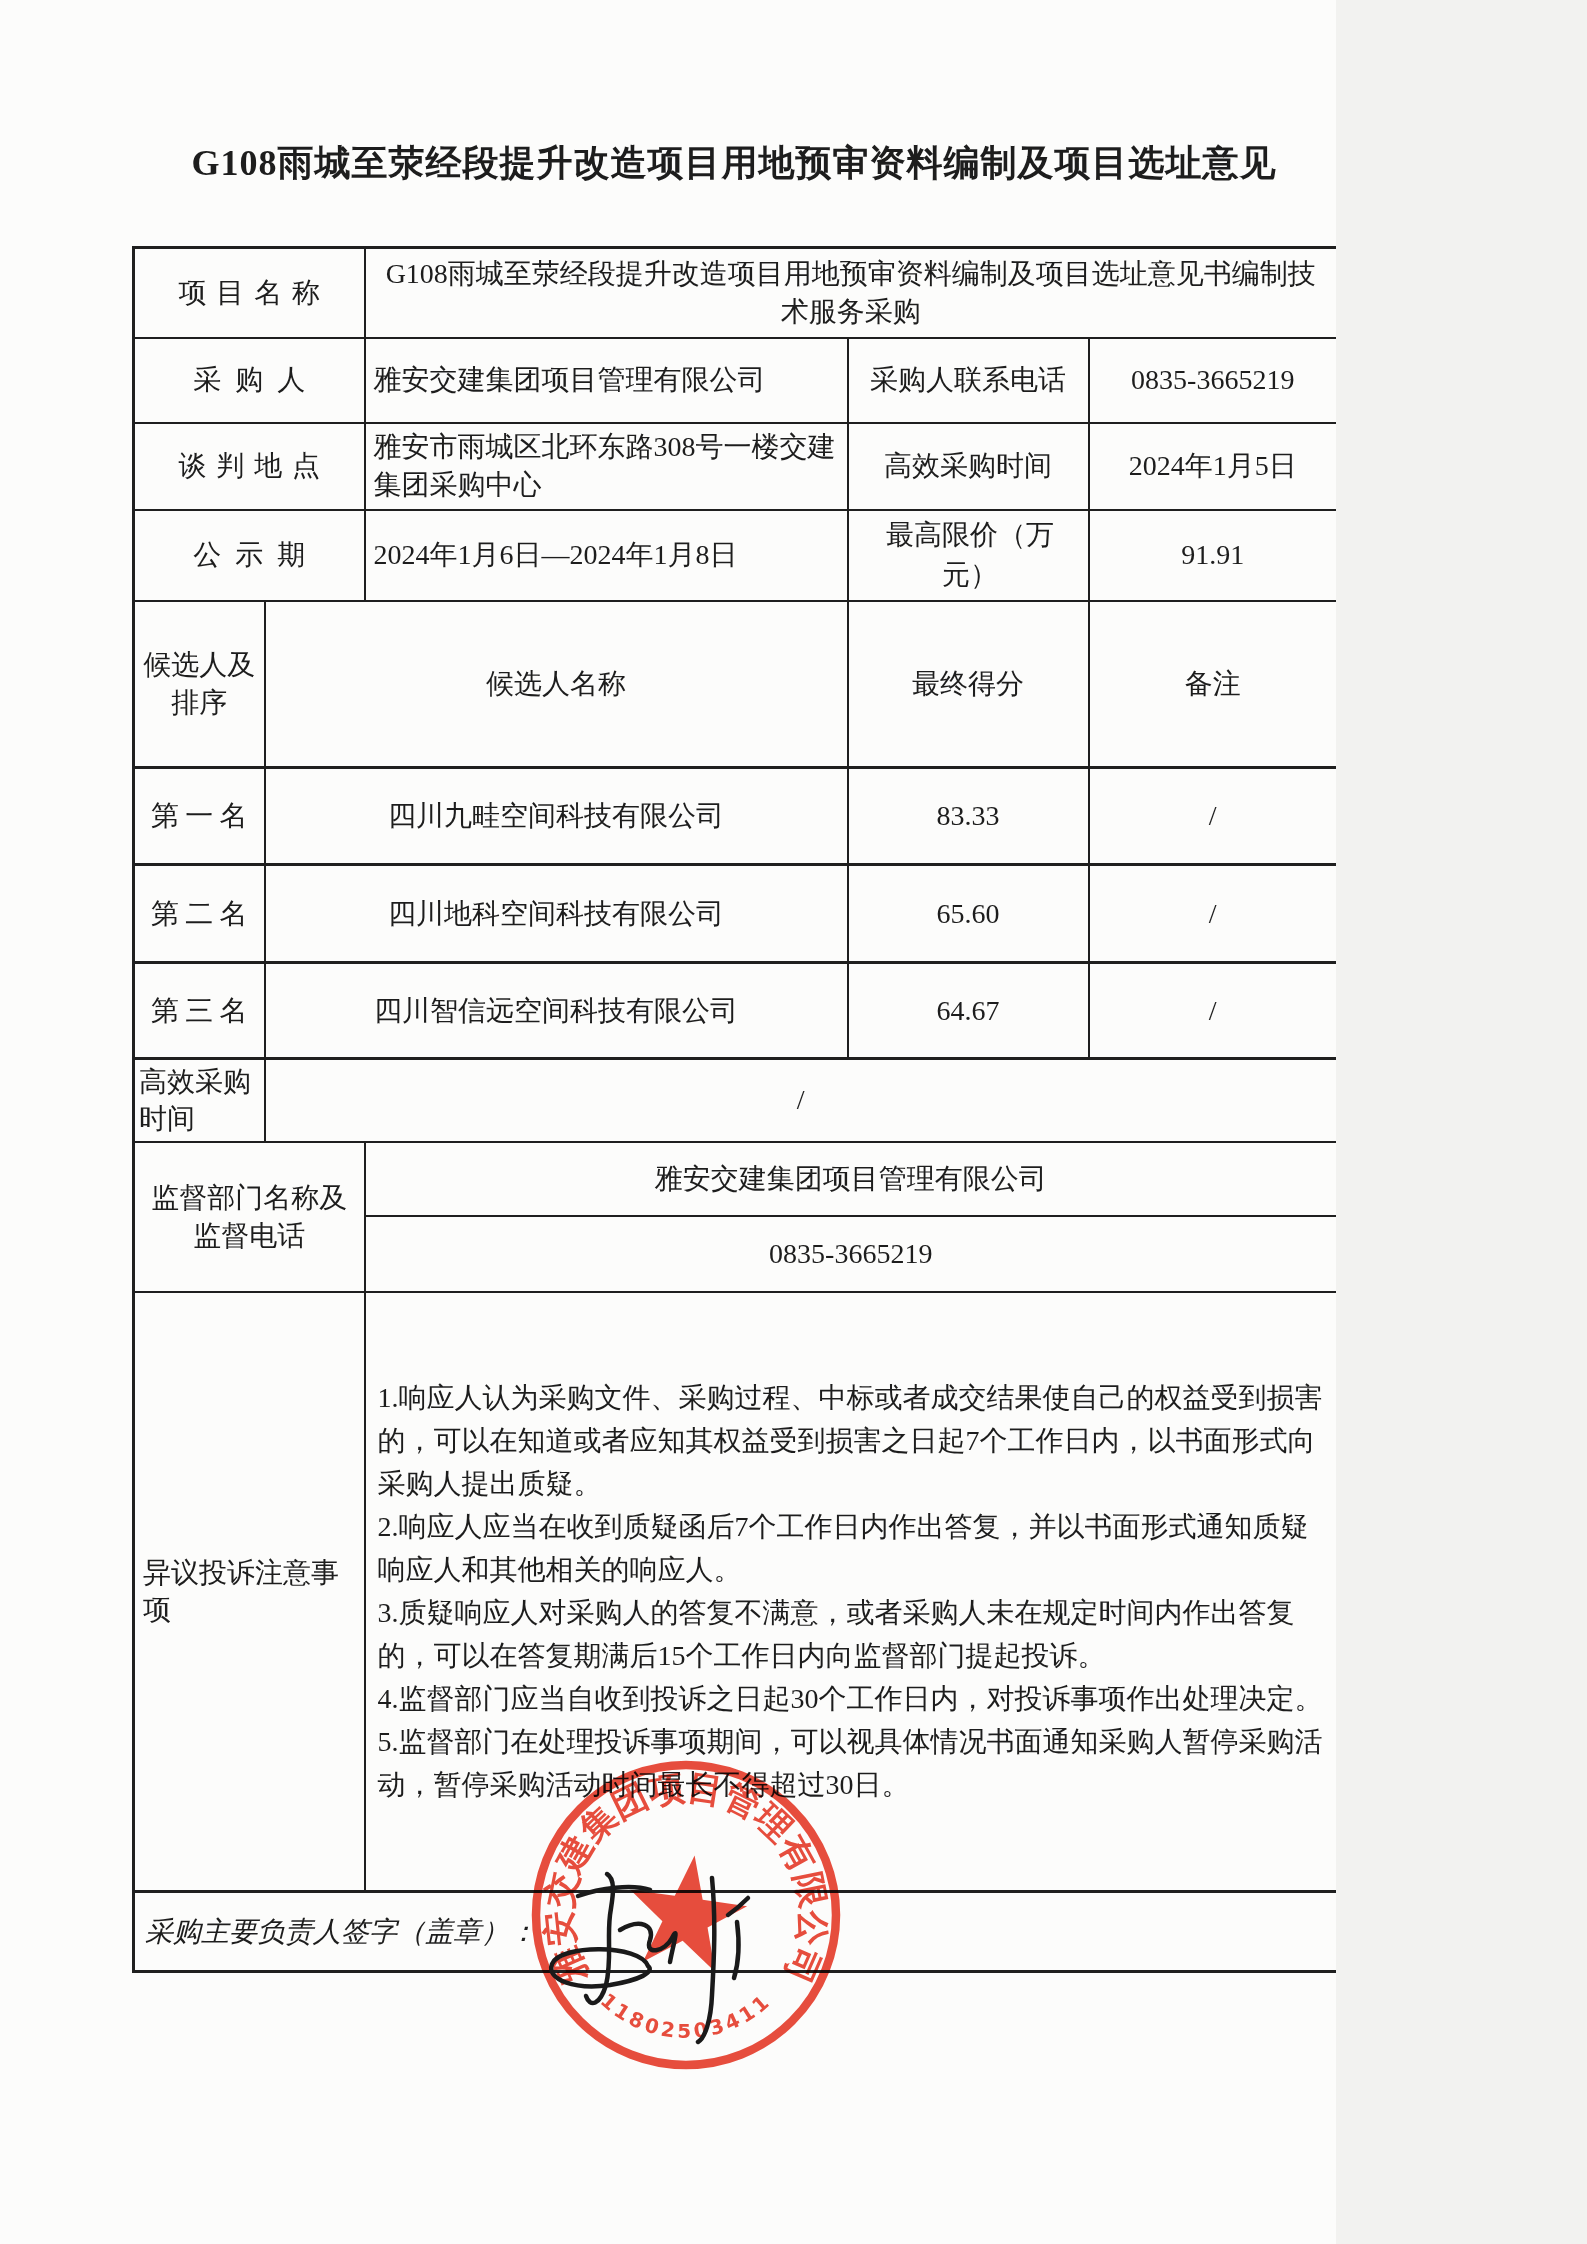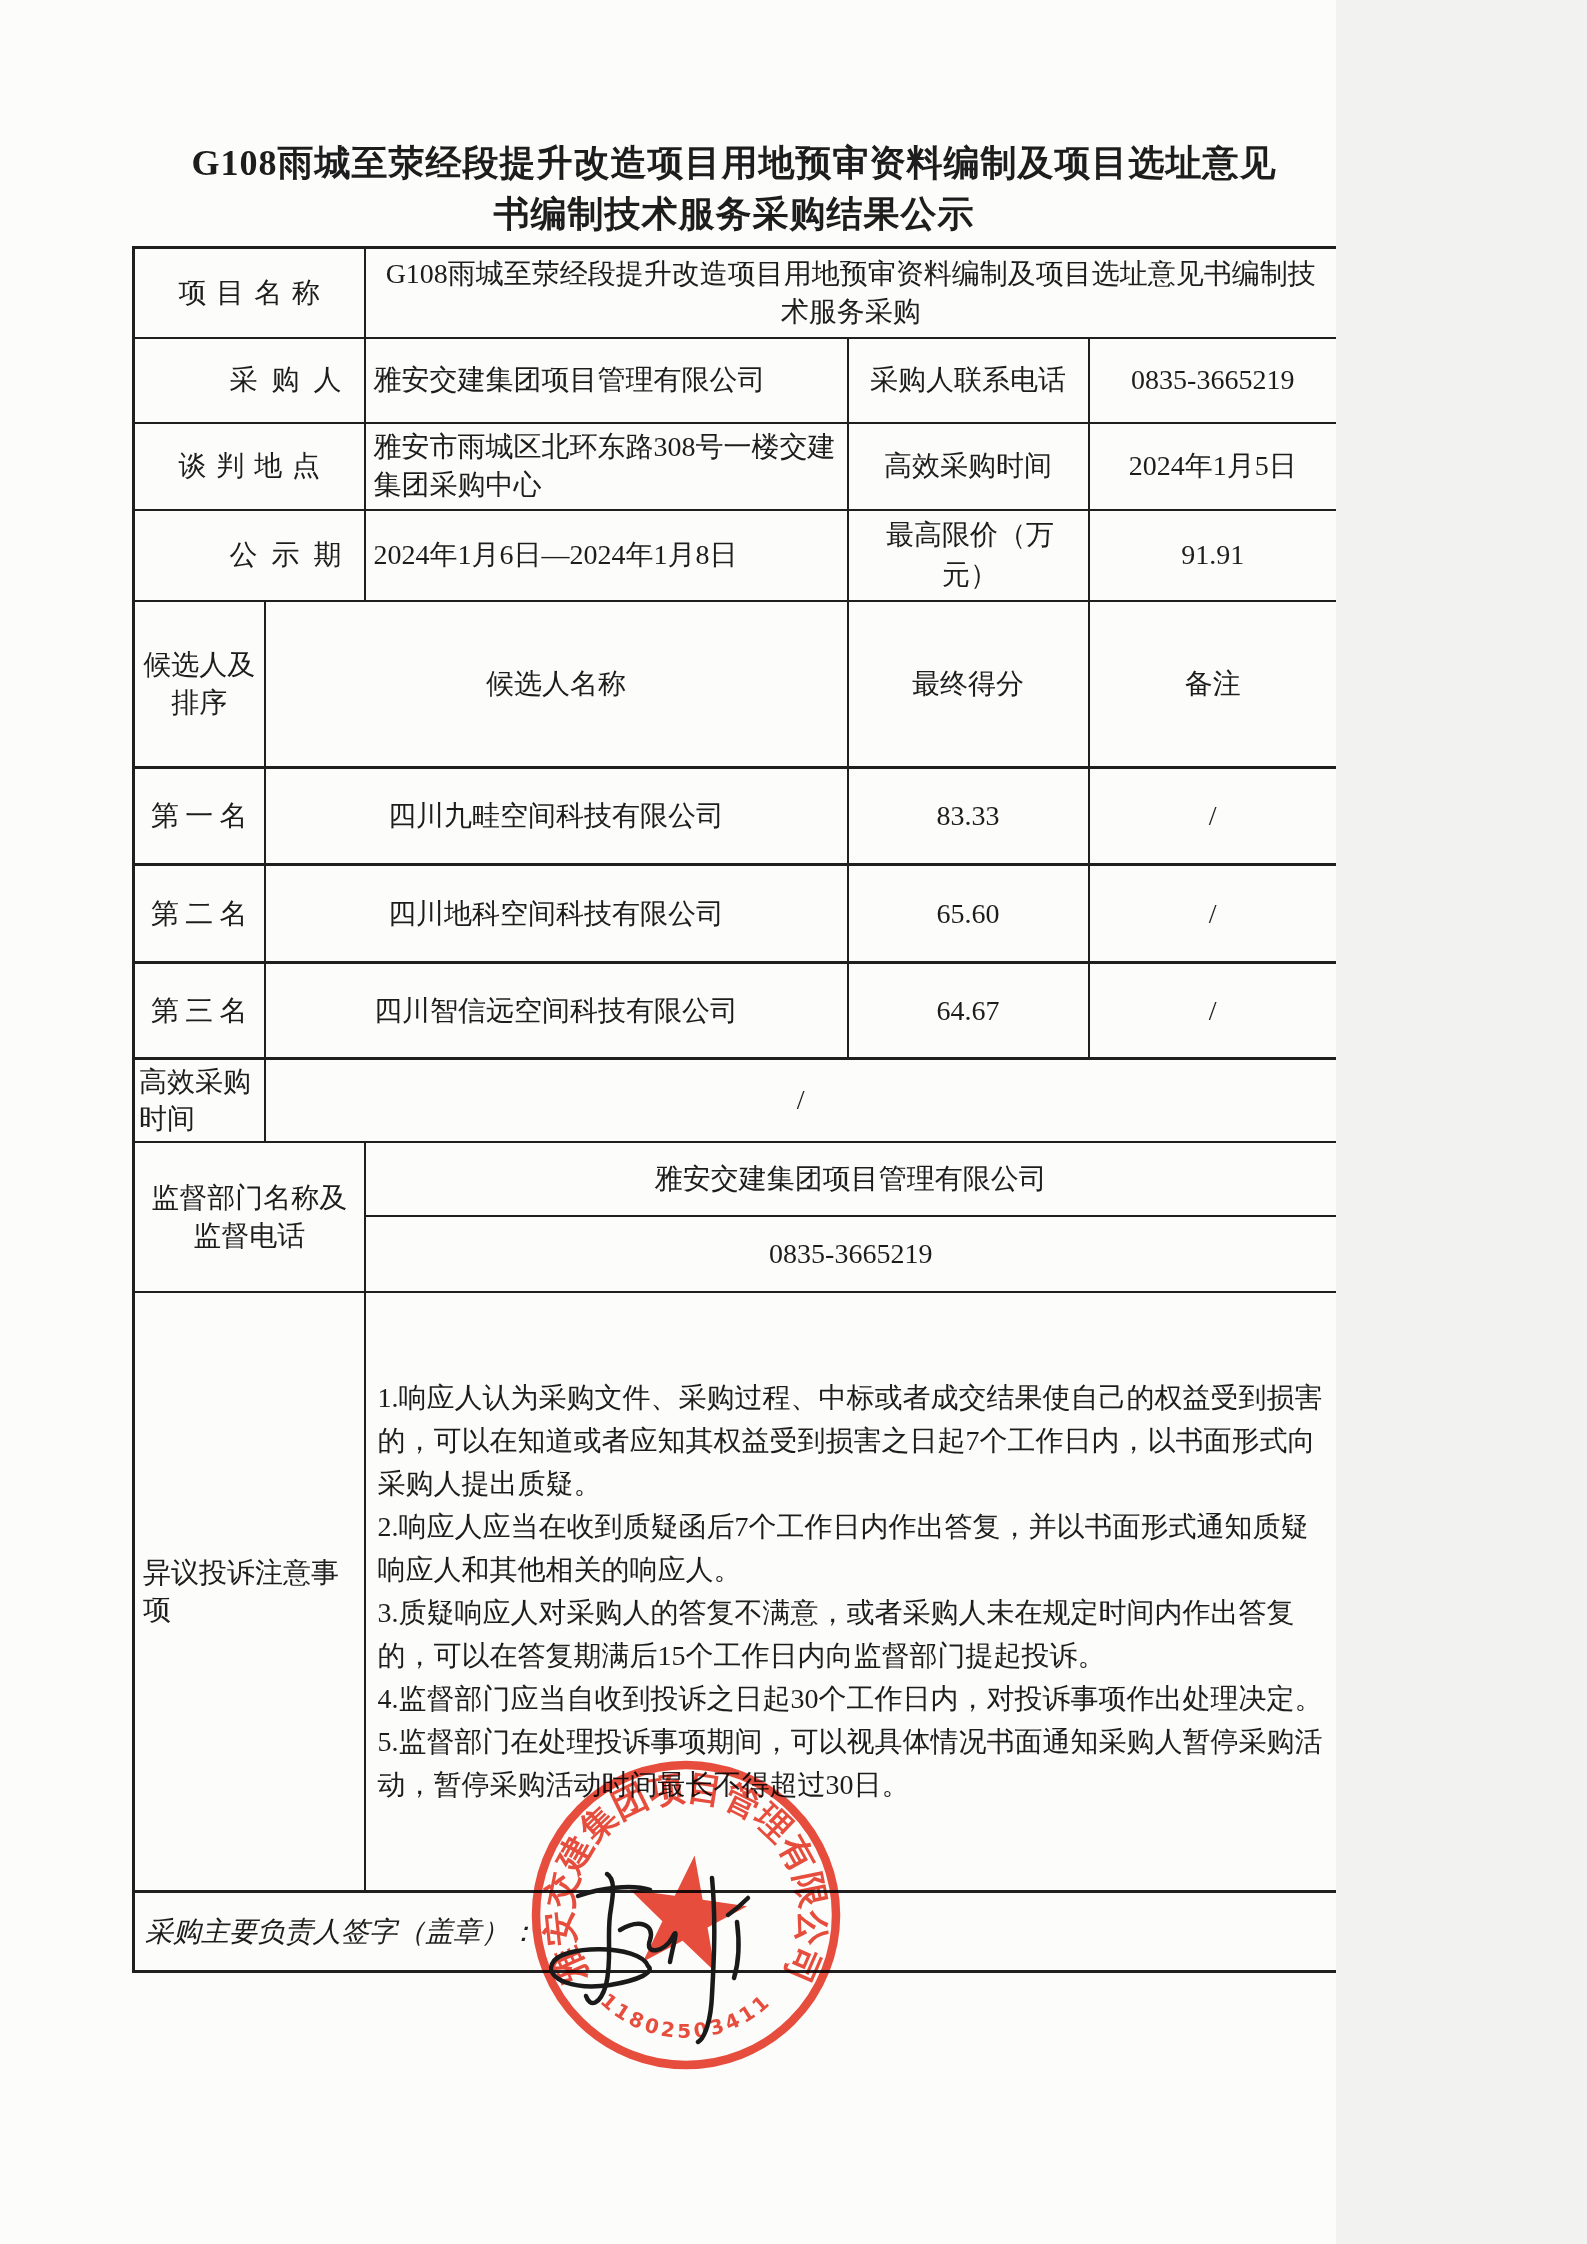--- a/index.html
+++ b/index.html
@@ -32,21 +32,21 @@
     border:2px solid #1f1f1f;
     vertical-align:middle;
     padding:4px 8px;
     box-sizing:border-box;
     overflow:hidden;
   }
   table.doc{border:3px solid #1f1f1f;}
   td.ctr{text-align:center;}
   td.lft{text-align:left;}
   .sp{letter-spacing:0.35em;text-indent:0.35em;text-align:center;}
-  .sp3{letter-spacing:0.5em;text-indent:0.5em;text-align:right;}
+  .sp3{letter-spacing:0.5em;text-indent:0.5em;text-align:center;}
   .rank{letter-spacing:0.22em;text-indent:0.22em;text-align:center;}
   .padx{padding-left:26px !important;padding-right:22px !important;line-height:1.45;margin-top:44px;}
   .tt{border-top-width:3px !important;}
   .objection-cell{padding:17px 12px !important;}
   .objection-cell .obj-item{line-height:43px;text-align:left;}
   .label-wrap{line-height:1.35;}
   .sig-cell{font-size:28px;padding-left:10px !important;font-style:italic;}
   
   .stamp{
     position:absolute;left:510px;top:1730px;width:360px;height:360px;
@@ -56,21 +56,20 @@
     position:absolute;left:535px;top:1845px;width:235px;height:215px;
   }
 </style>
 </head>
 <body>
 
 <div class="page">
 
   <div class="title">
     <div>G108雨城至荥经段提升改造项目用地预审资料编制及项目选址意见</div>
-    <div>书编制技术服务采购结果公示</div>
   </div>
 
   <table class="doc">
     <colgroup>
       <col style="width:131px">
         <col style="width:100px">
         <col style="width:483px">
       <col style="width:241px">
         <col style="width:249px">
     </colgroup>

